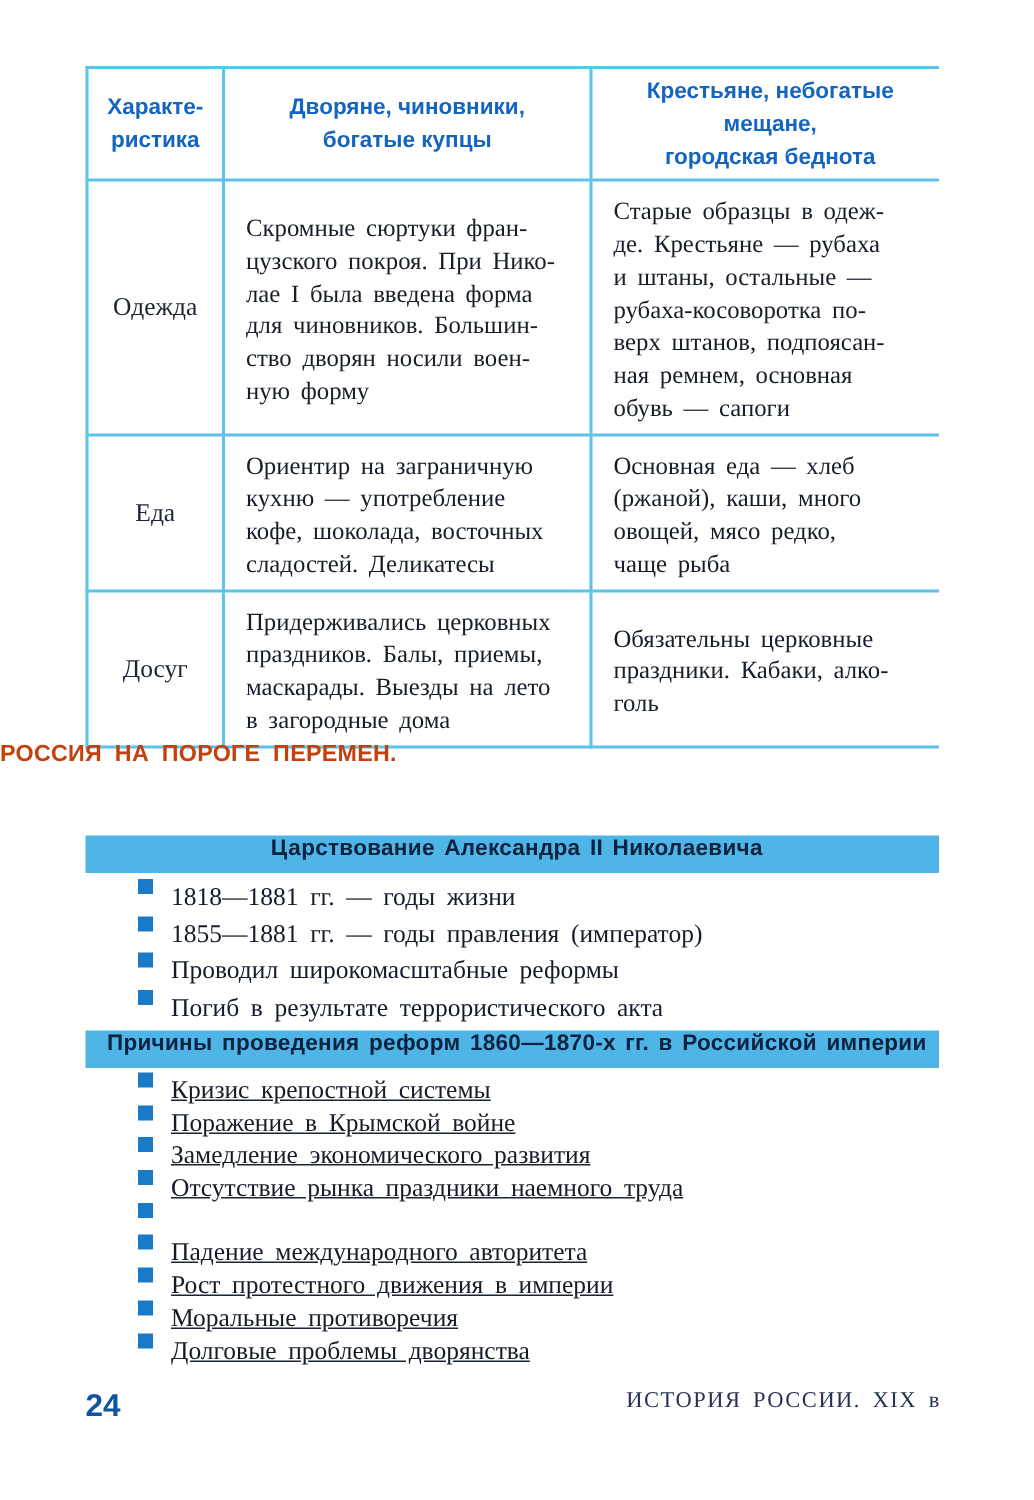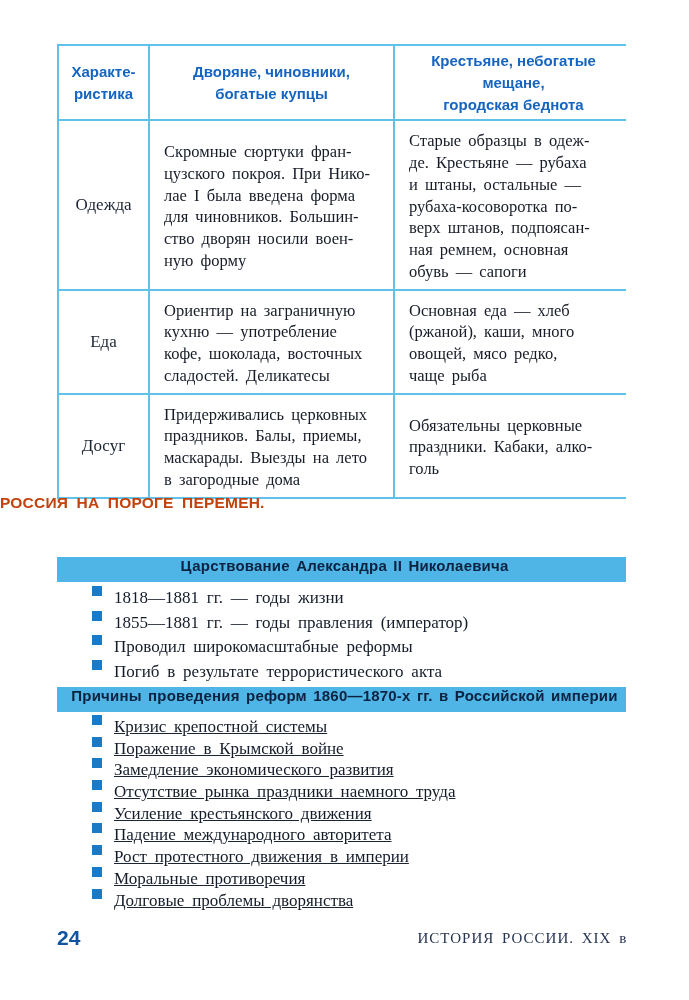--- a/index.html
+++ b/index.html
@@ -98,21 +98,21 @@
   ul.bullets.l2 li{height:21.7px;}
   .sq{
     flex:0 0 auto;width:10px;height:10px;
     background:var(--bullet);
     margin-right:12px;margin-top:-2px;
   }
 
   
   .footer{
     position:absolute;left:57px;top:926px;width:575px;
-    display:flex;justify-content:space-between;align-items:center;
+    display:flex;justify-content:space-between;align-items:flex-start;
   }
   .page-num{
     font-family:"Liberation Sans", sans-serif;
     font-weight:700;font-size:21px;
     color:var(--page-number);
   }
   .running-title{
     font-family:"Liberation Serif", serif;
     font-size:15px;letter-spacing:1px;word-spacing:3px;
     color:#253350;
@@ -223,21 +223,20 @@
     <li>
         <span class="sq"></span>
         <span>Замедление экономического развития</span>
       </li>
     <li>
         <span class="sq"></span>
         <span>Отсутствие рынка праздники наемного труда</span>
       </li>
     <li>
         <span class="sq"></span>
-        <span>Усиление крестьянского движения</span>
       </li>
     <li>
         <span class="sq"></span>
         <span>Падение международного авторитета</span>
       </li>
     <li>
         <span class="sq"></span>
         <span>Рост протестного движения в империи</span>
       </li>
     <li>

